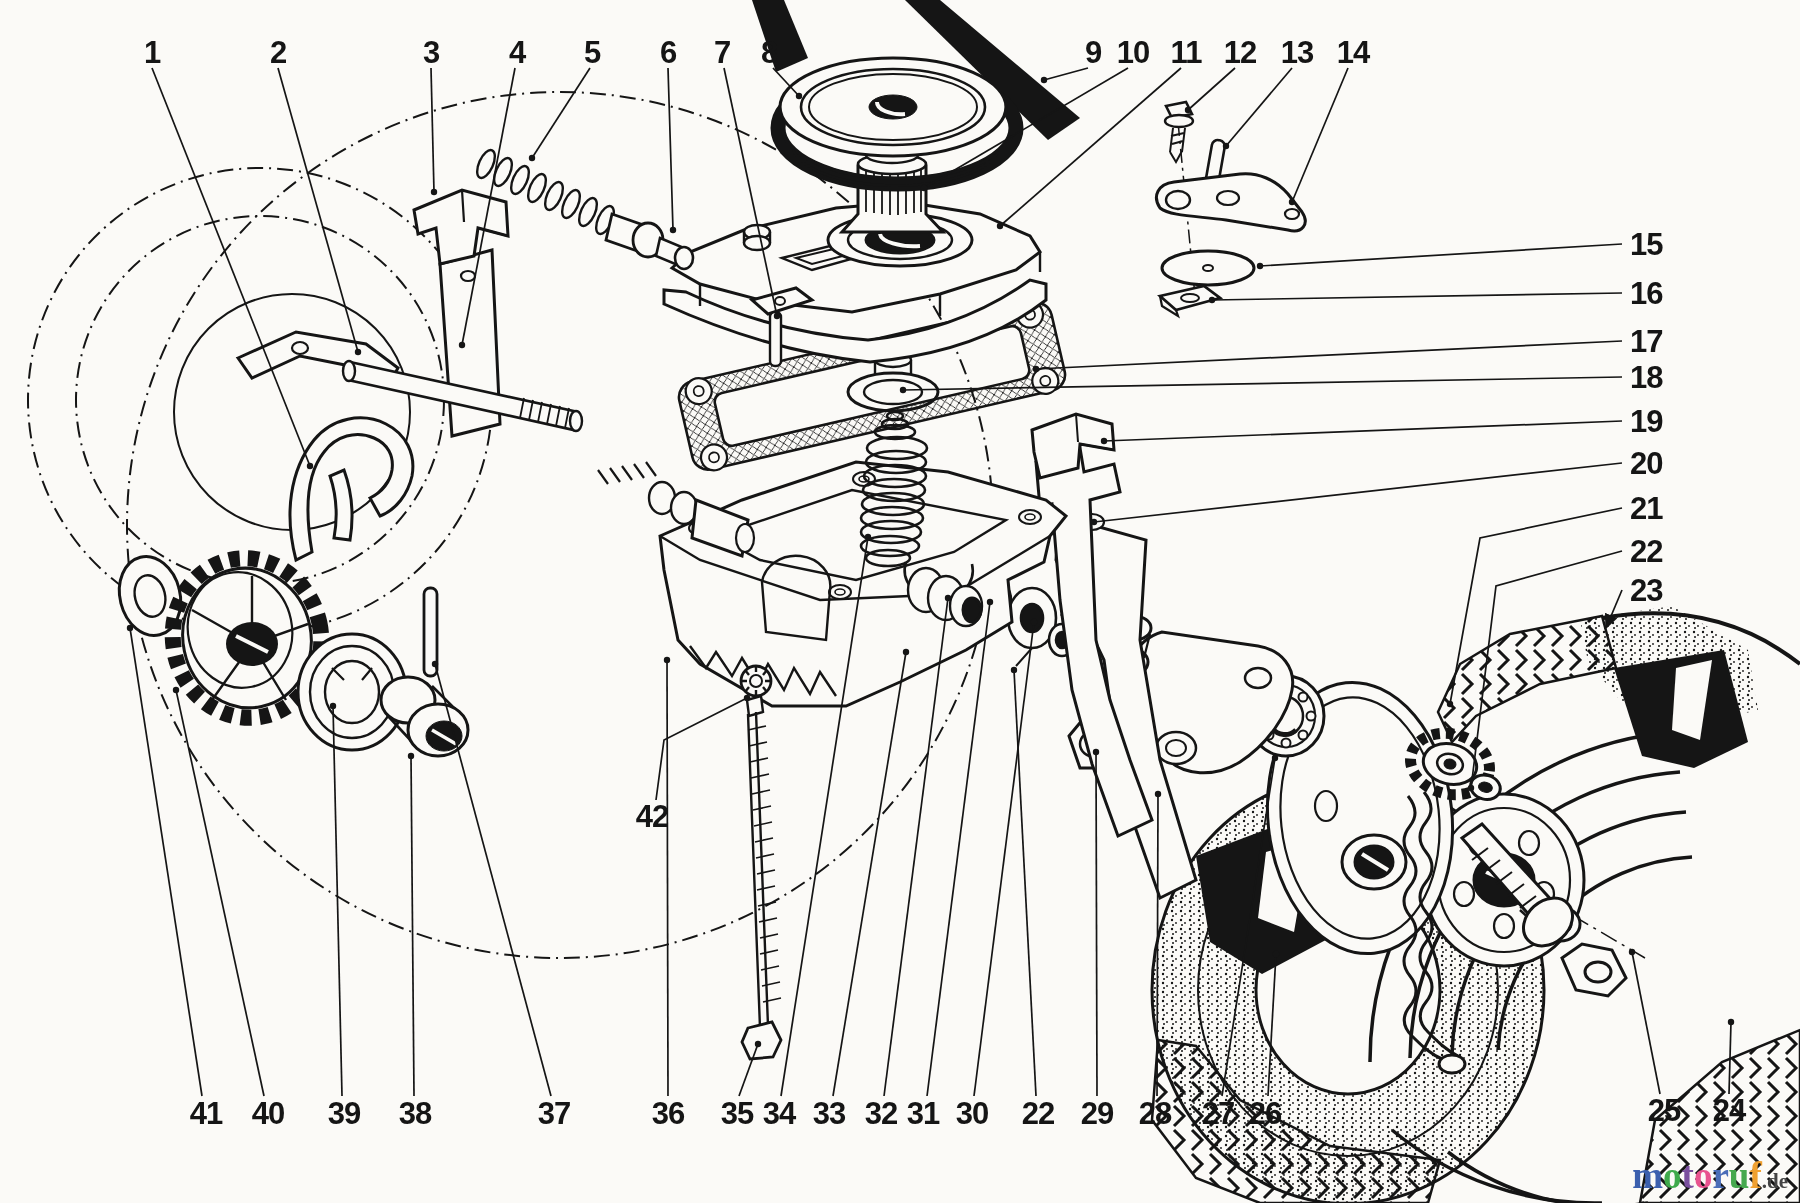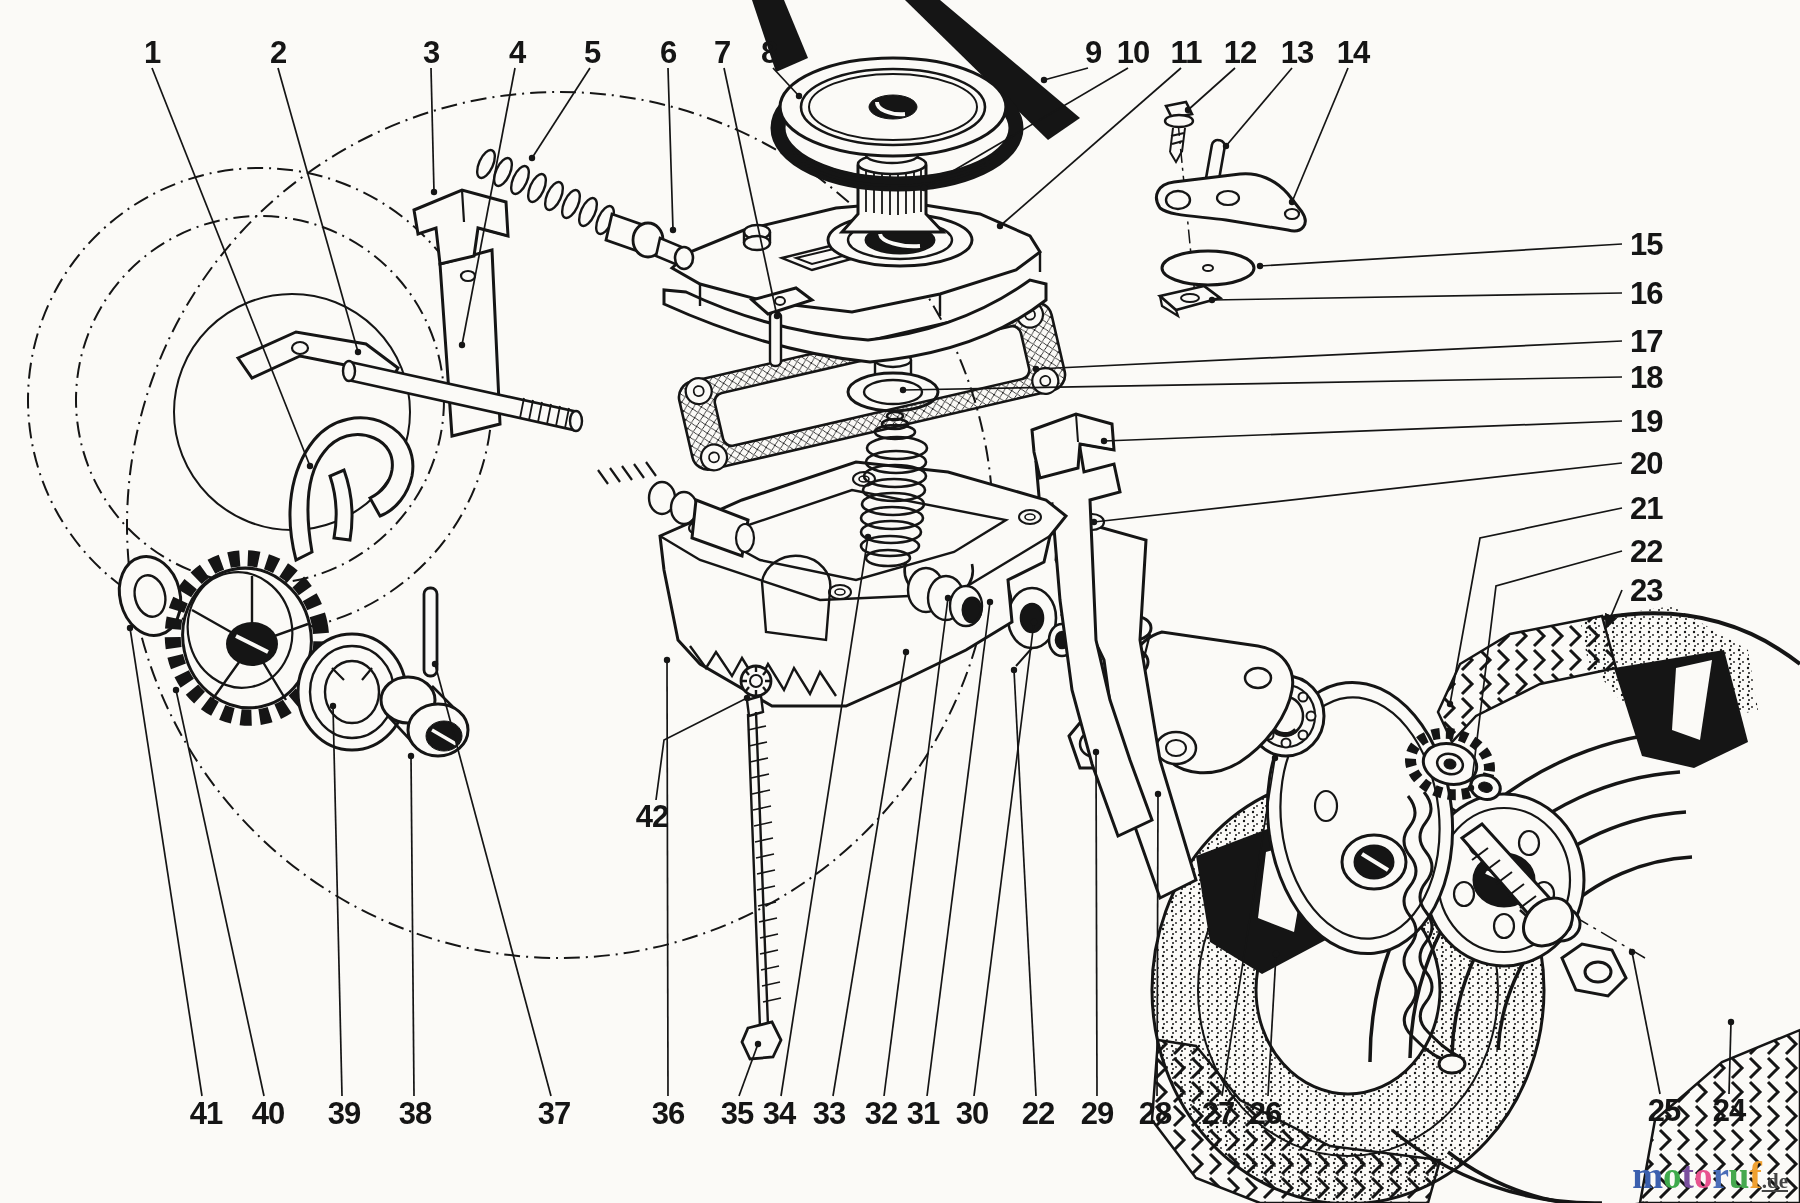--- a/index.html
+++ b/index.html
@@ -4,21 +4,21 @@
 <style>
   html,body{margin:0;padding:0;background:#e8e8e8;}
   .stage{position:relative;width:1800px;height:1203px;background:#fbfaf7;overflow:hidden;
          font-family:"Liberation Sans",sans-serif;}
   svg{position:absolute;left:0;top:0;}
   .callout-num{font-family:"Liberation Sans",sans-serif;font-weight:700;font-size:31px;
                fill:#151515;letter-spacing:-1px;}
   .watermark{position:absolute;right:12px;bottom:6px;
              font-family:"Liberation Serif",serif;font-weight:700;font-size:37px;
              letter-spacing:0px;user-select:none;}
-  .watermark .suffix{font-size:21px;color:#444;font-weight:700;text-decoration:underline;}
+  .watermark .suffix{font-size:21px;color:#444;font-weight:700;}
 </style>
 </head>
 <body>
 
 <div class="stage">
 <svg viewBox="0 0 1800 1203" width="1800" height="1203">
   <defs>
     <pattern id="xh" width="9" height="9" patternUnits="userSpaceOnUse">
       <path d="M0,9 L9,0 M0,0 L9,9" stroke="#151515" stroke-width="0.9" fill="none"></path>
     </pattern>

